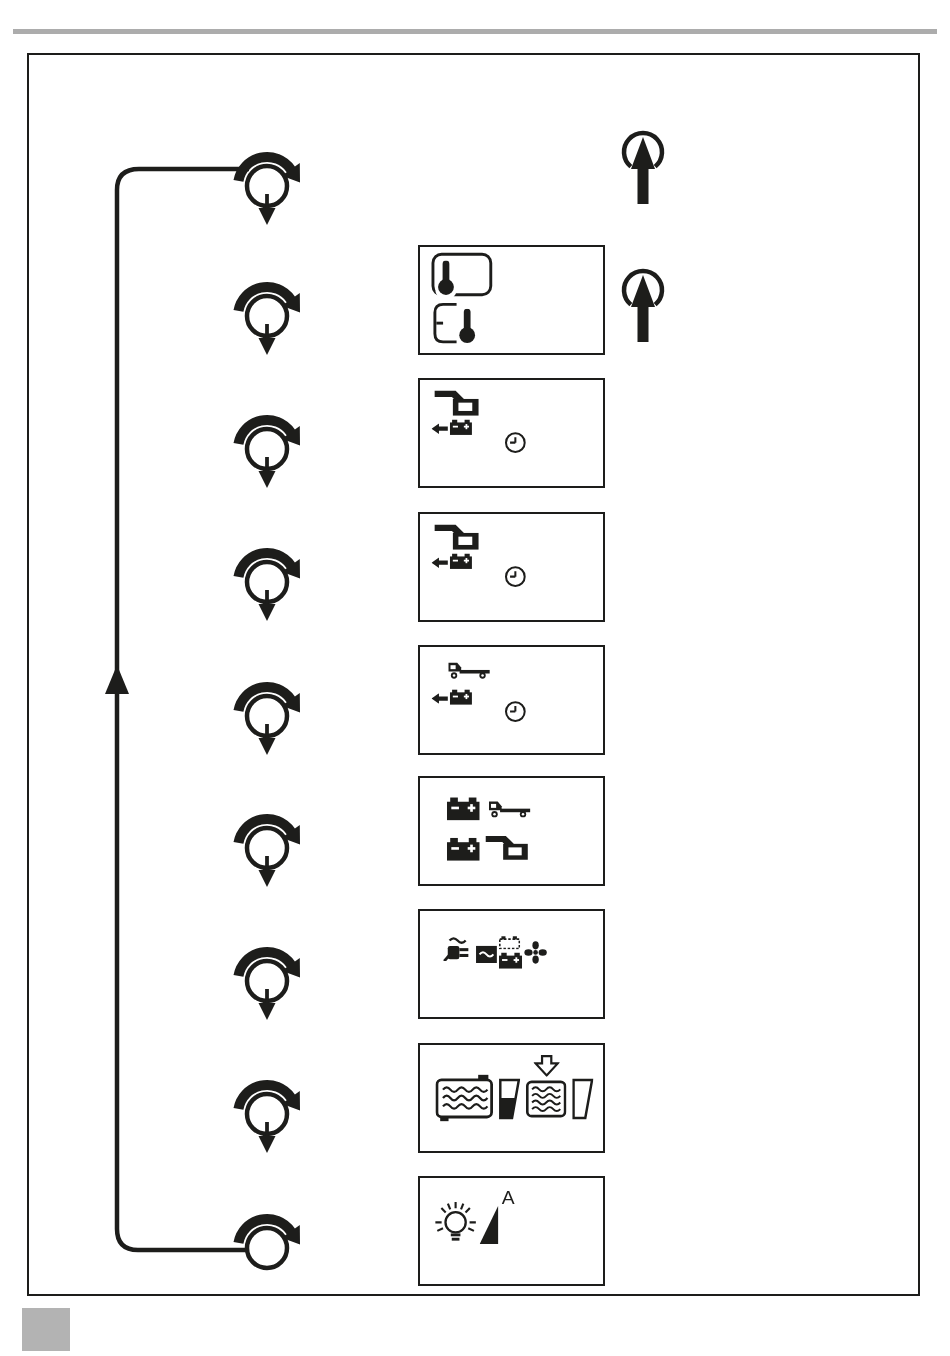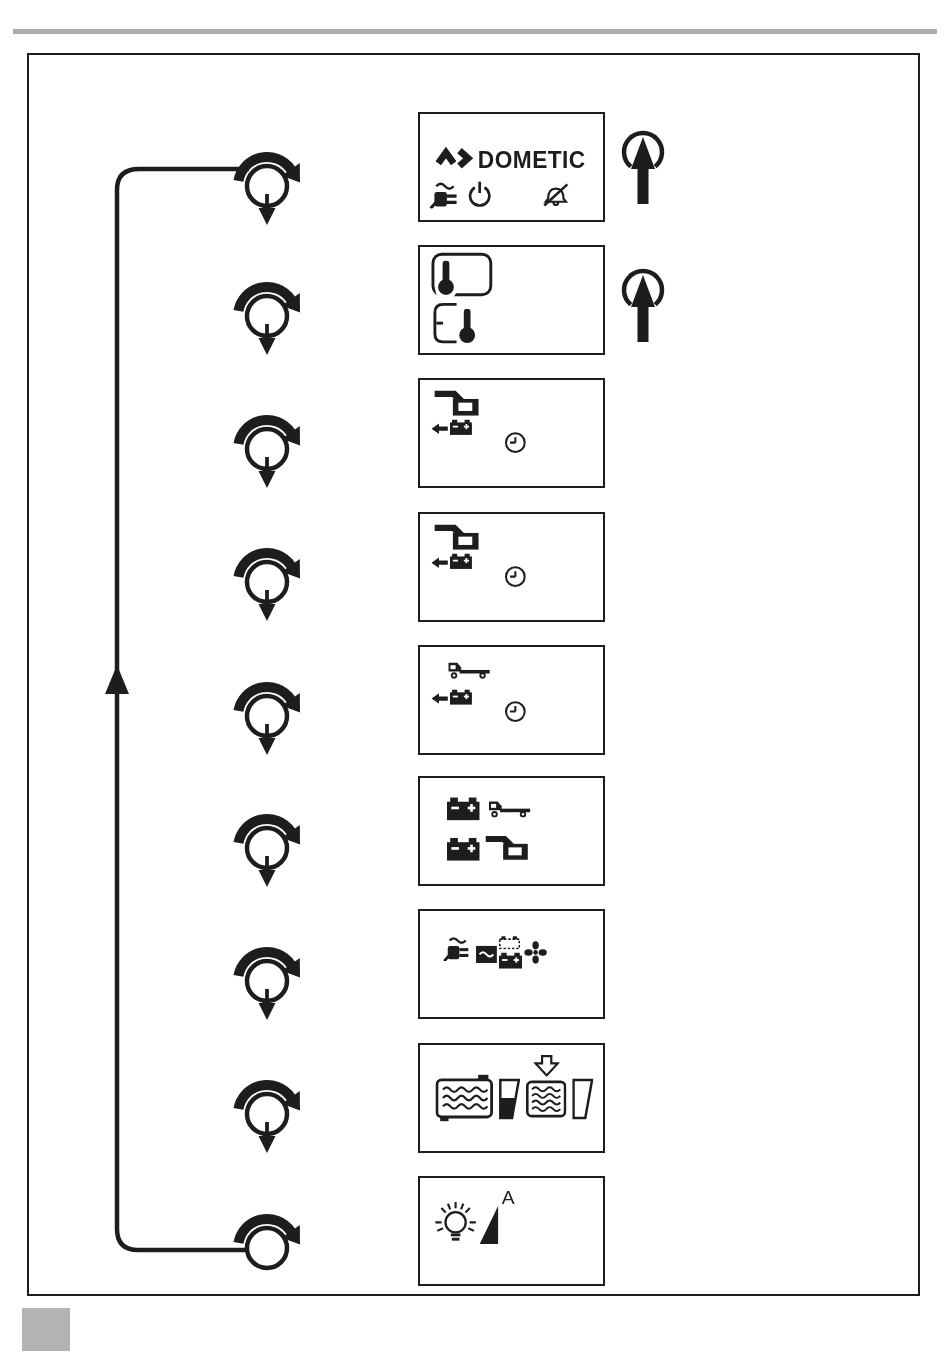--- a/index.html
+++ b/index.html
@@ -197,29 +197,20 @@
     <use href="#s-rotor"></use>
   </svg>
 
   <svg class="push" style="top:124px" viewBox="0 0 60 100">
     <use href="#s-push"></use>
   </svg>
   <svg class="push" style="top:262px" viewBox="0 0 60 100">
     <use href="#s-push"></use>
   </svg>
 
-  <div class="screen" style="top:112px">
-    <svg viewBox="0 0 186 110">
-      <use href="#s-mark" x="14" y="34" width="40" height="24"></use>
-      <text class="logo-text" x="58" y="56" textLength="112" lengthAdjust="spacingAndGlyphs">DOMETIC</text>
-      <use href="#s-plug" x="8" y="70" width="34" height="28"></use>
-      <use href="#s-power" x="48" y="70" width="24" height="27"></use>
-      <use href="#s-bell" x="124" y="71" width="30" height="27"></use>
-    </svg>
-  </div>
 
   <div class="screen" style="top:245px">
     <svg viewBox="0 0 186 110">
       <g>
         <rect x="11.5" y="7.5" width="60" height="42" rx="9" fill="none" stroke="currentColor" stroke-width="3"></rect>
         <circle cx="25" cy="44" r="11" fill="#fff"></circle>
         <use href="#s-therm" x="16" y="14" width="18" height="36"></use>
       </g>
       <g transform="translate(12,58)">
         <path d="M 24 1.5 H 10 Q 1.5 1.5 1.5 10 V 32 Q 1.5 40.5 10 40.5 H 24" fill="none" stroke="currentColor" stroke-width="3"></path>

